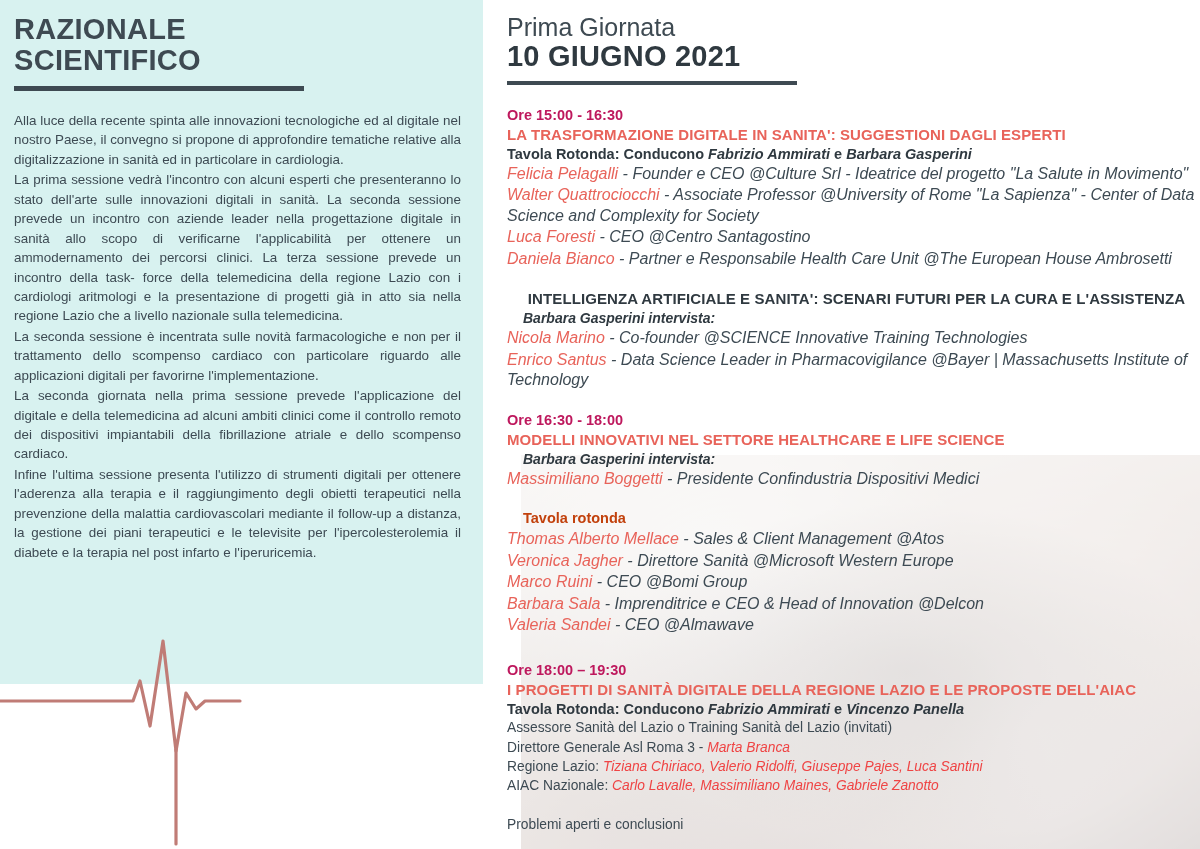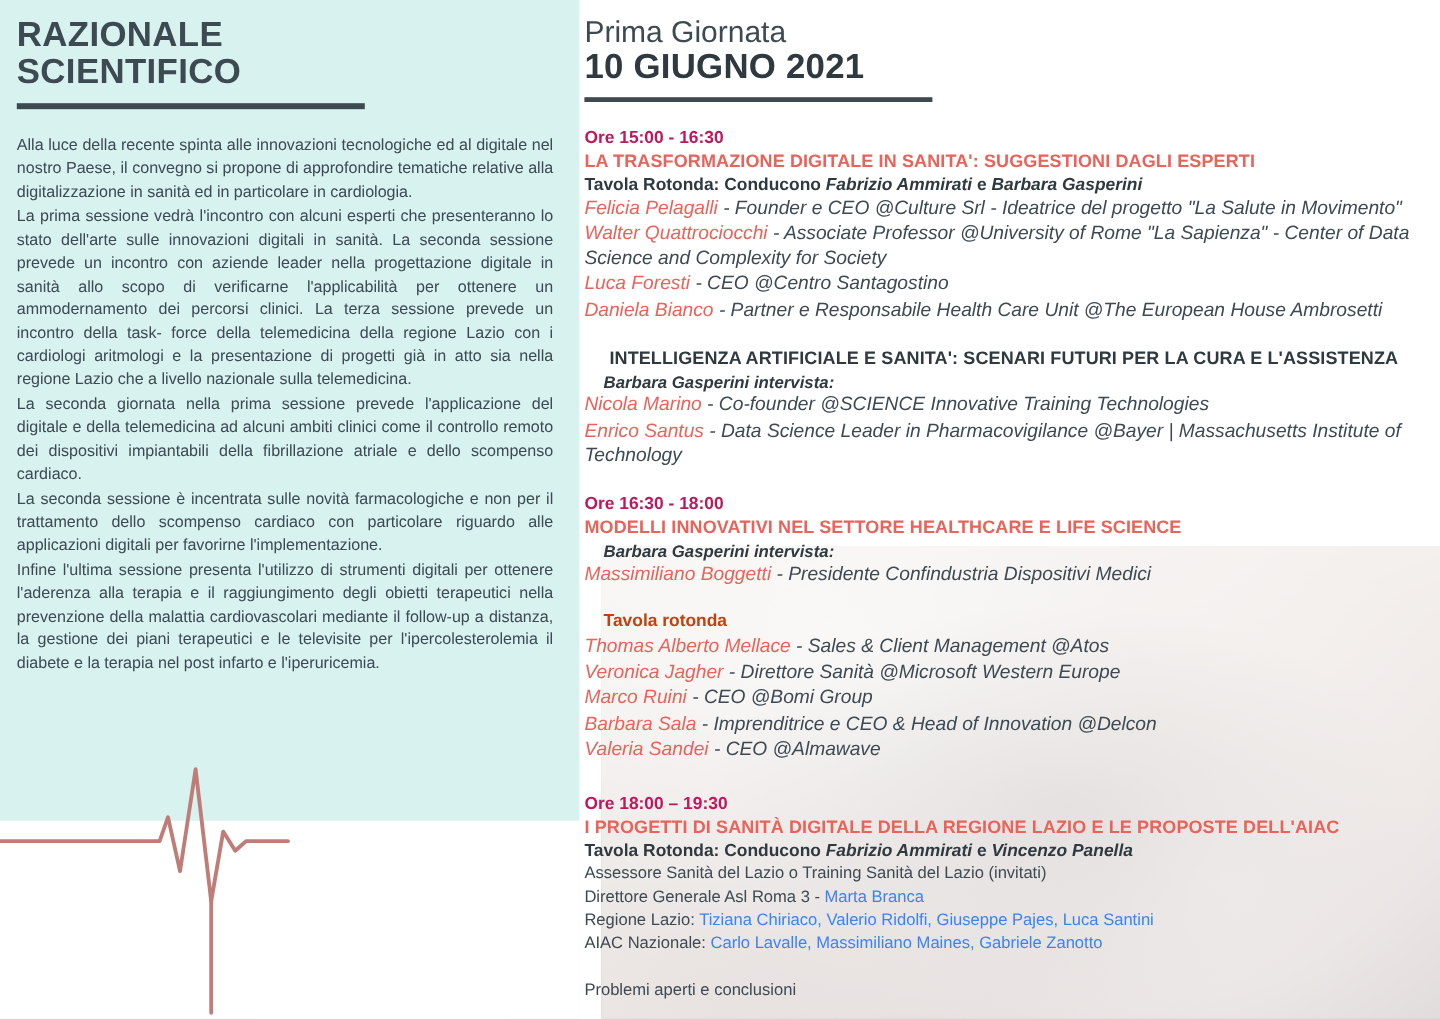--- a/index.html
+++ b/index.html
@@ -12,20 +12,21 @@
     background: #ffffff;
     font-family: "Liberation Sans", sans-serif;
     overflow: hidden;
     position: relative;
   }
   .page {
     position: relative;
     width: 1004px;
     height: 849px;
     display: flex;
+    gap: 20px;
   }
 
   
   .left-col {
     position: relative;
     width: 483px;
     height: 849px;
     flex: 0 0 483px;
     background: #d8f2f0;
     box-sizing: border-box;
@@ -188,21 +189,21 @@
     color: #e8635a;
     font-style: italic;
   }
   .person .role { color: #3d4a53; }
   .plain {
     font-size: 13.8px;
     color: #3d4a53;
     margin: 0 0 1px 0;
     line-height: 1.32;
   }
-  .plain .name { color: #3b82f6; }
+  .plain .name { color: #ef4444; font-style: italic; }
   .spacer-md { height: 20px; }
   .spacer-lg { height: 26px; }
   .rot-head {
     font-size: 14.5px;
     font-weight: bold;
     color: #c2410c;
     margin: 0 0 3px 16px;
   }
   .closing {
     font-size: 13.8px;
@@ -230,22 +231,22 @@
     <div class="left-inner">
       <div class="rationale-title">
         <span>RAZIONALE</span><br>
         <span>SCIENTIFICO</span>
       </div>
       <div class="title-rule"></div>
 
       <div class="body-text">
         <p>Alla luce della recente spinta alle innovazioni tecnologiche ed al digitale nel nostro Paese, il convegno si propone di approfondire tematiche relative alla digitalizzazione in sanità ed in particolare in cardiologia.</p>
         <p>La prima sessione vedrà l'incontro con alcuni esperti che presenteranno lo stato dell'arte sulle innovazioni digitali in sanità. La seconda sessione prevede un incontro con aziende leader nella progettazione digitale in sanità allo scopo di verificarne l'applicabilità per ottenere un ammodernamento dei percorsi clinici. La terza sessione prevede un incontro della task- force della telemedicina della regione Lazio con i cardiologi aritmologi e la presentazione di progetti già in atto sia nella regione Lazio che a livello nazionale sulla telemedicina.</p>
+        <p>La seconda sessione è incentrata sulle novità farmacologiche e non per il trattamento dello scompenso cardiaco con particolare riguardo alle applicazioni digitali per favorirne l'implementazione.</p>
         <p>La seconda giornata nella prima sessione prevede l'applicazione del digitale e della telemedicina ad alcuni ambiti clinici come il controllo remoto dei dispositivi impiantabili della fibrillazione atriale e dello scompenso cardiaco.</p>
-        <p>La seconda sessione è incentrata sulle novità farmacologiche e non per il trattamento dello scompenso cardiaco con particolare riguardo alle applicazioni digitali per favorirne l'implementazione.</p>
         <p>Infine l'ultima sessione presenta l'utilizzo di strumenti digitali per ottenere l'aderenza alla terapia e il raggiungimento degli obietti terapeutici nella prevenzione della malattia cardiovascolari mediante il follow-up a distanza, la gestione dei piani terapeutici e le televisite per l'ipercolesterolemia il diabete e la terapia nel post infarto e l'iperuricemia.</p>
       </div>
     </div>
   </div>
 
   <div class="right-col">
     <div class="photo-bg"></div>
     <div class="photo-veil"></div>
 
     <div class="right-inner">

